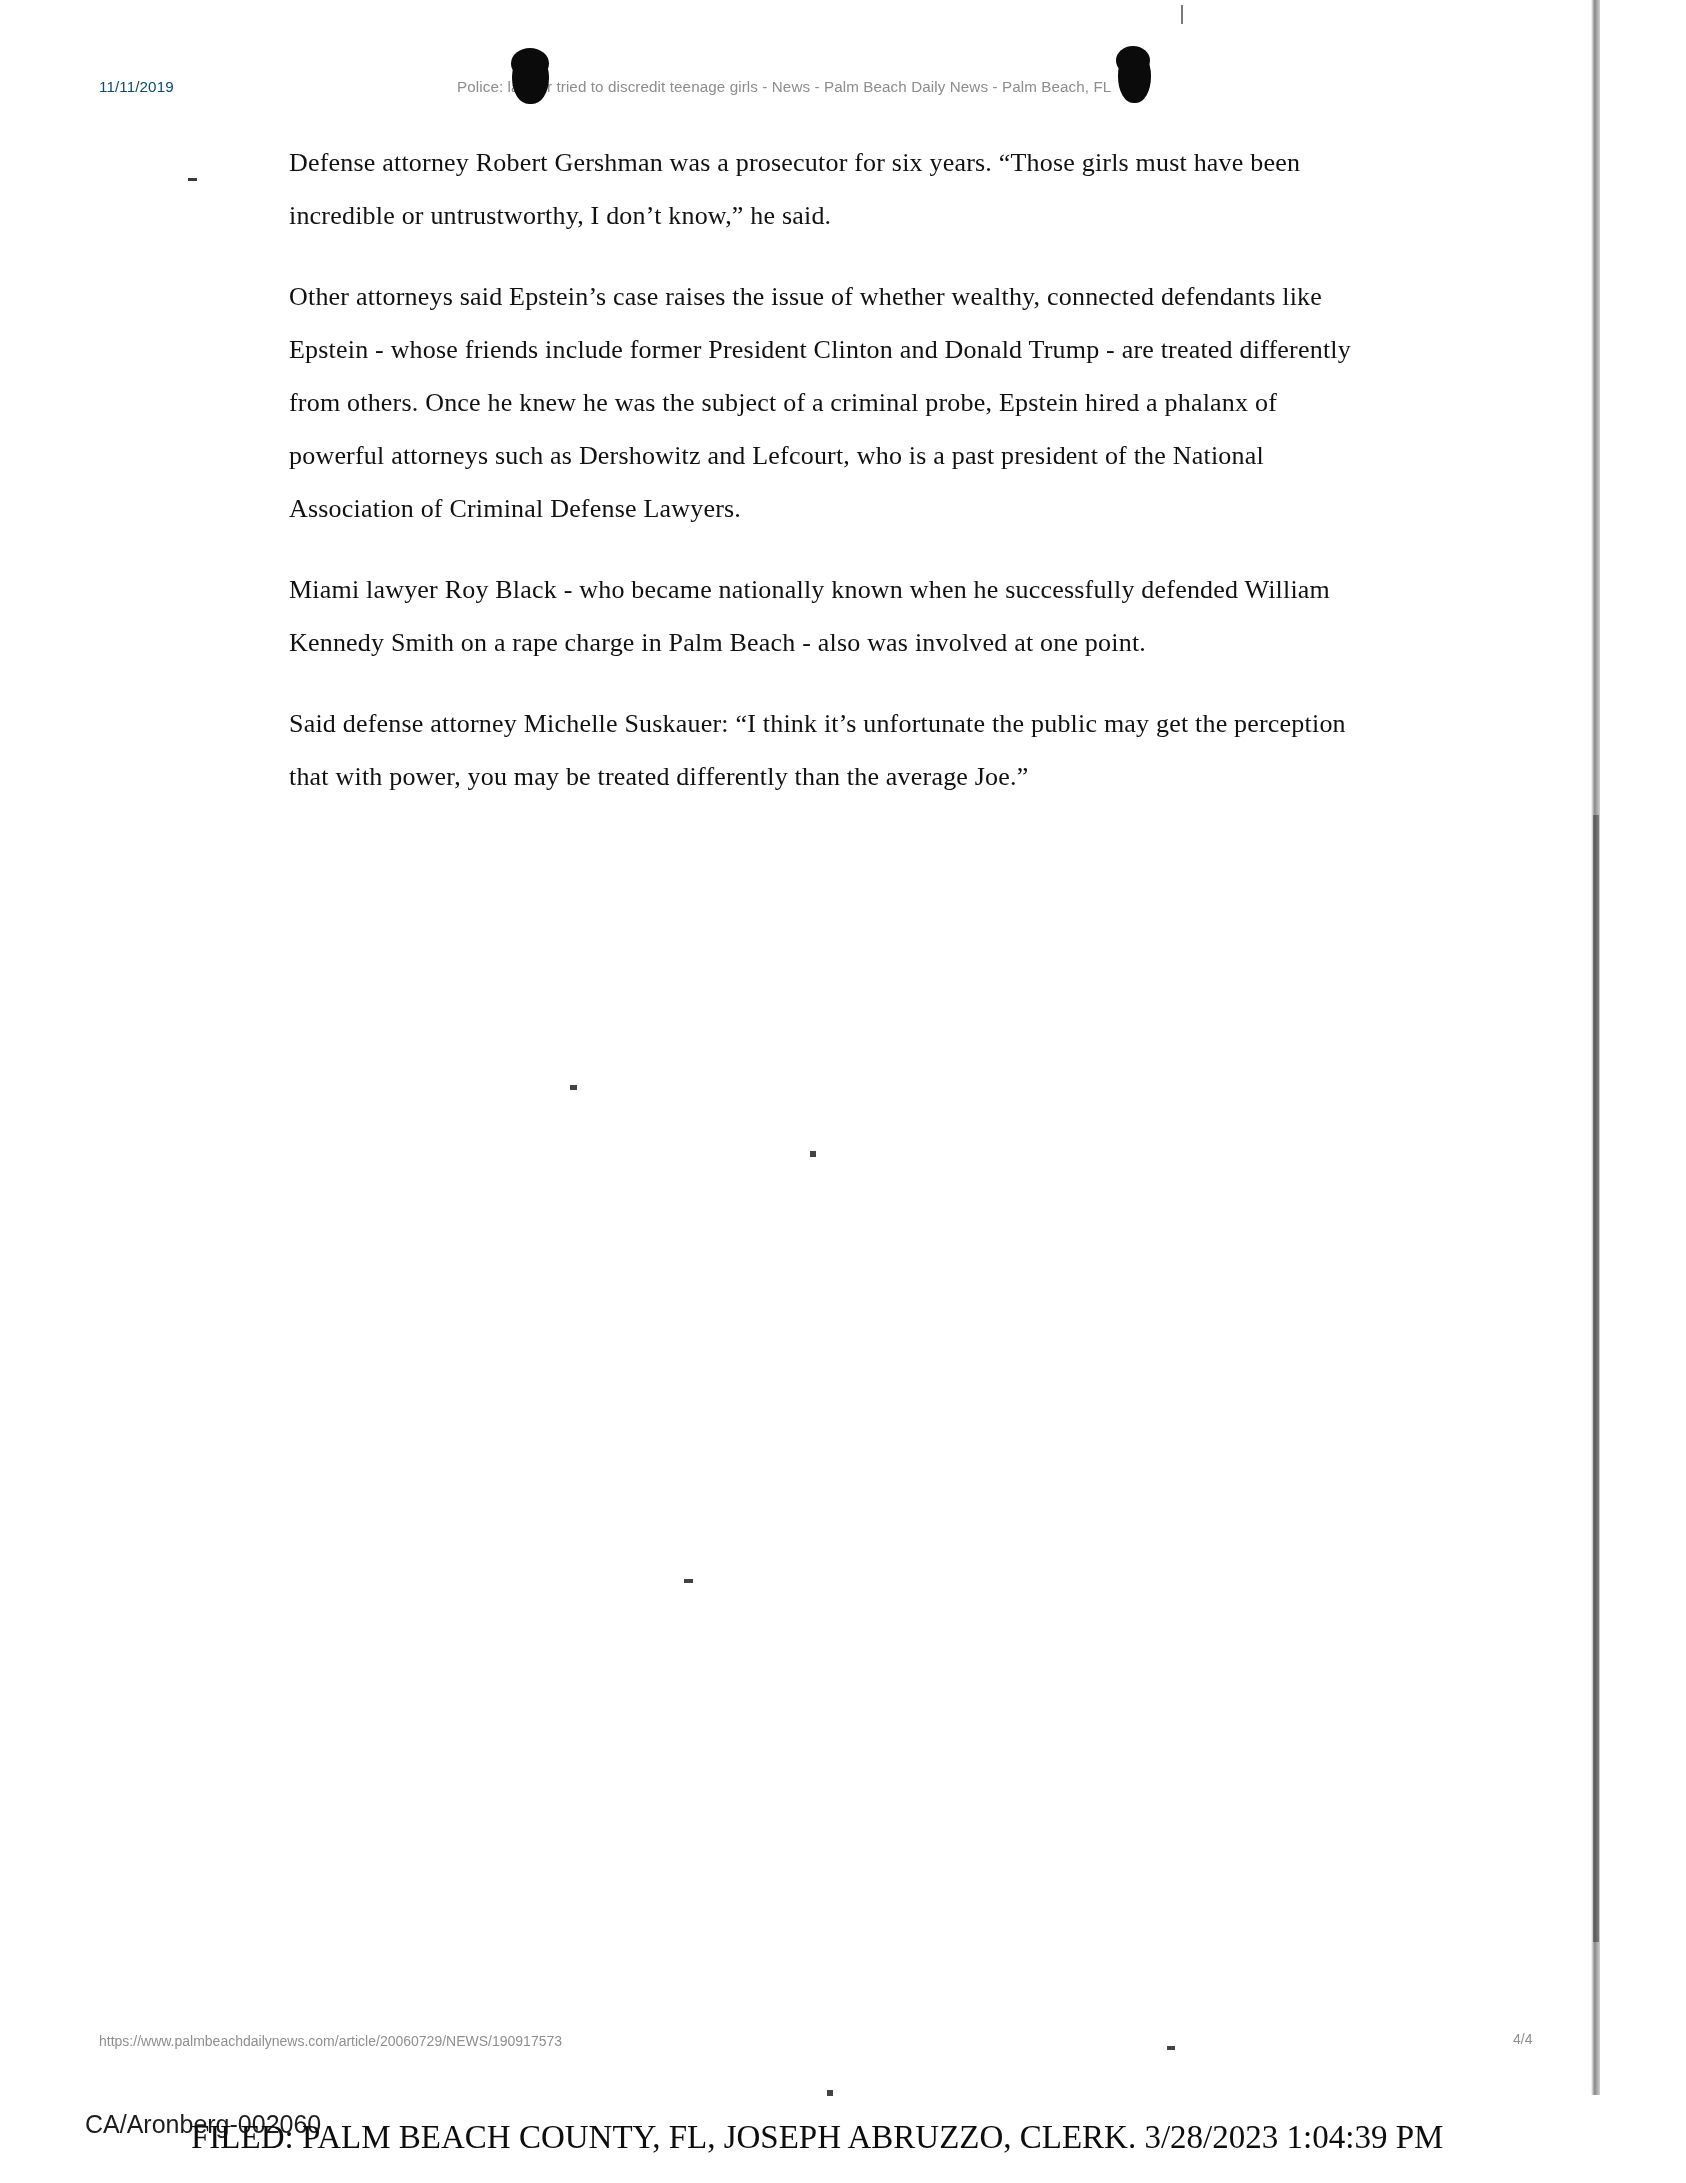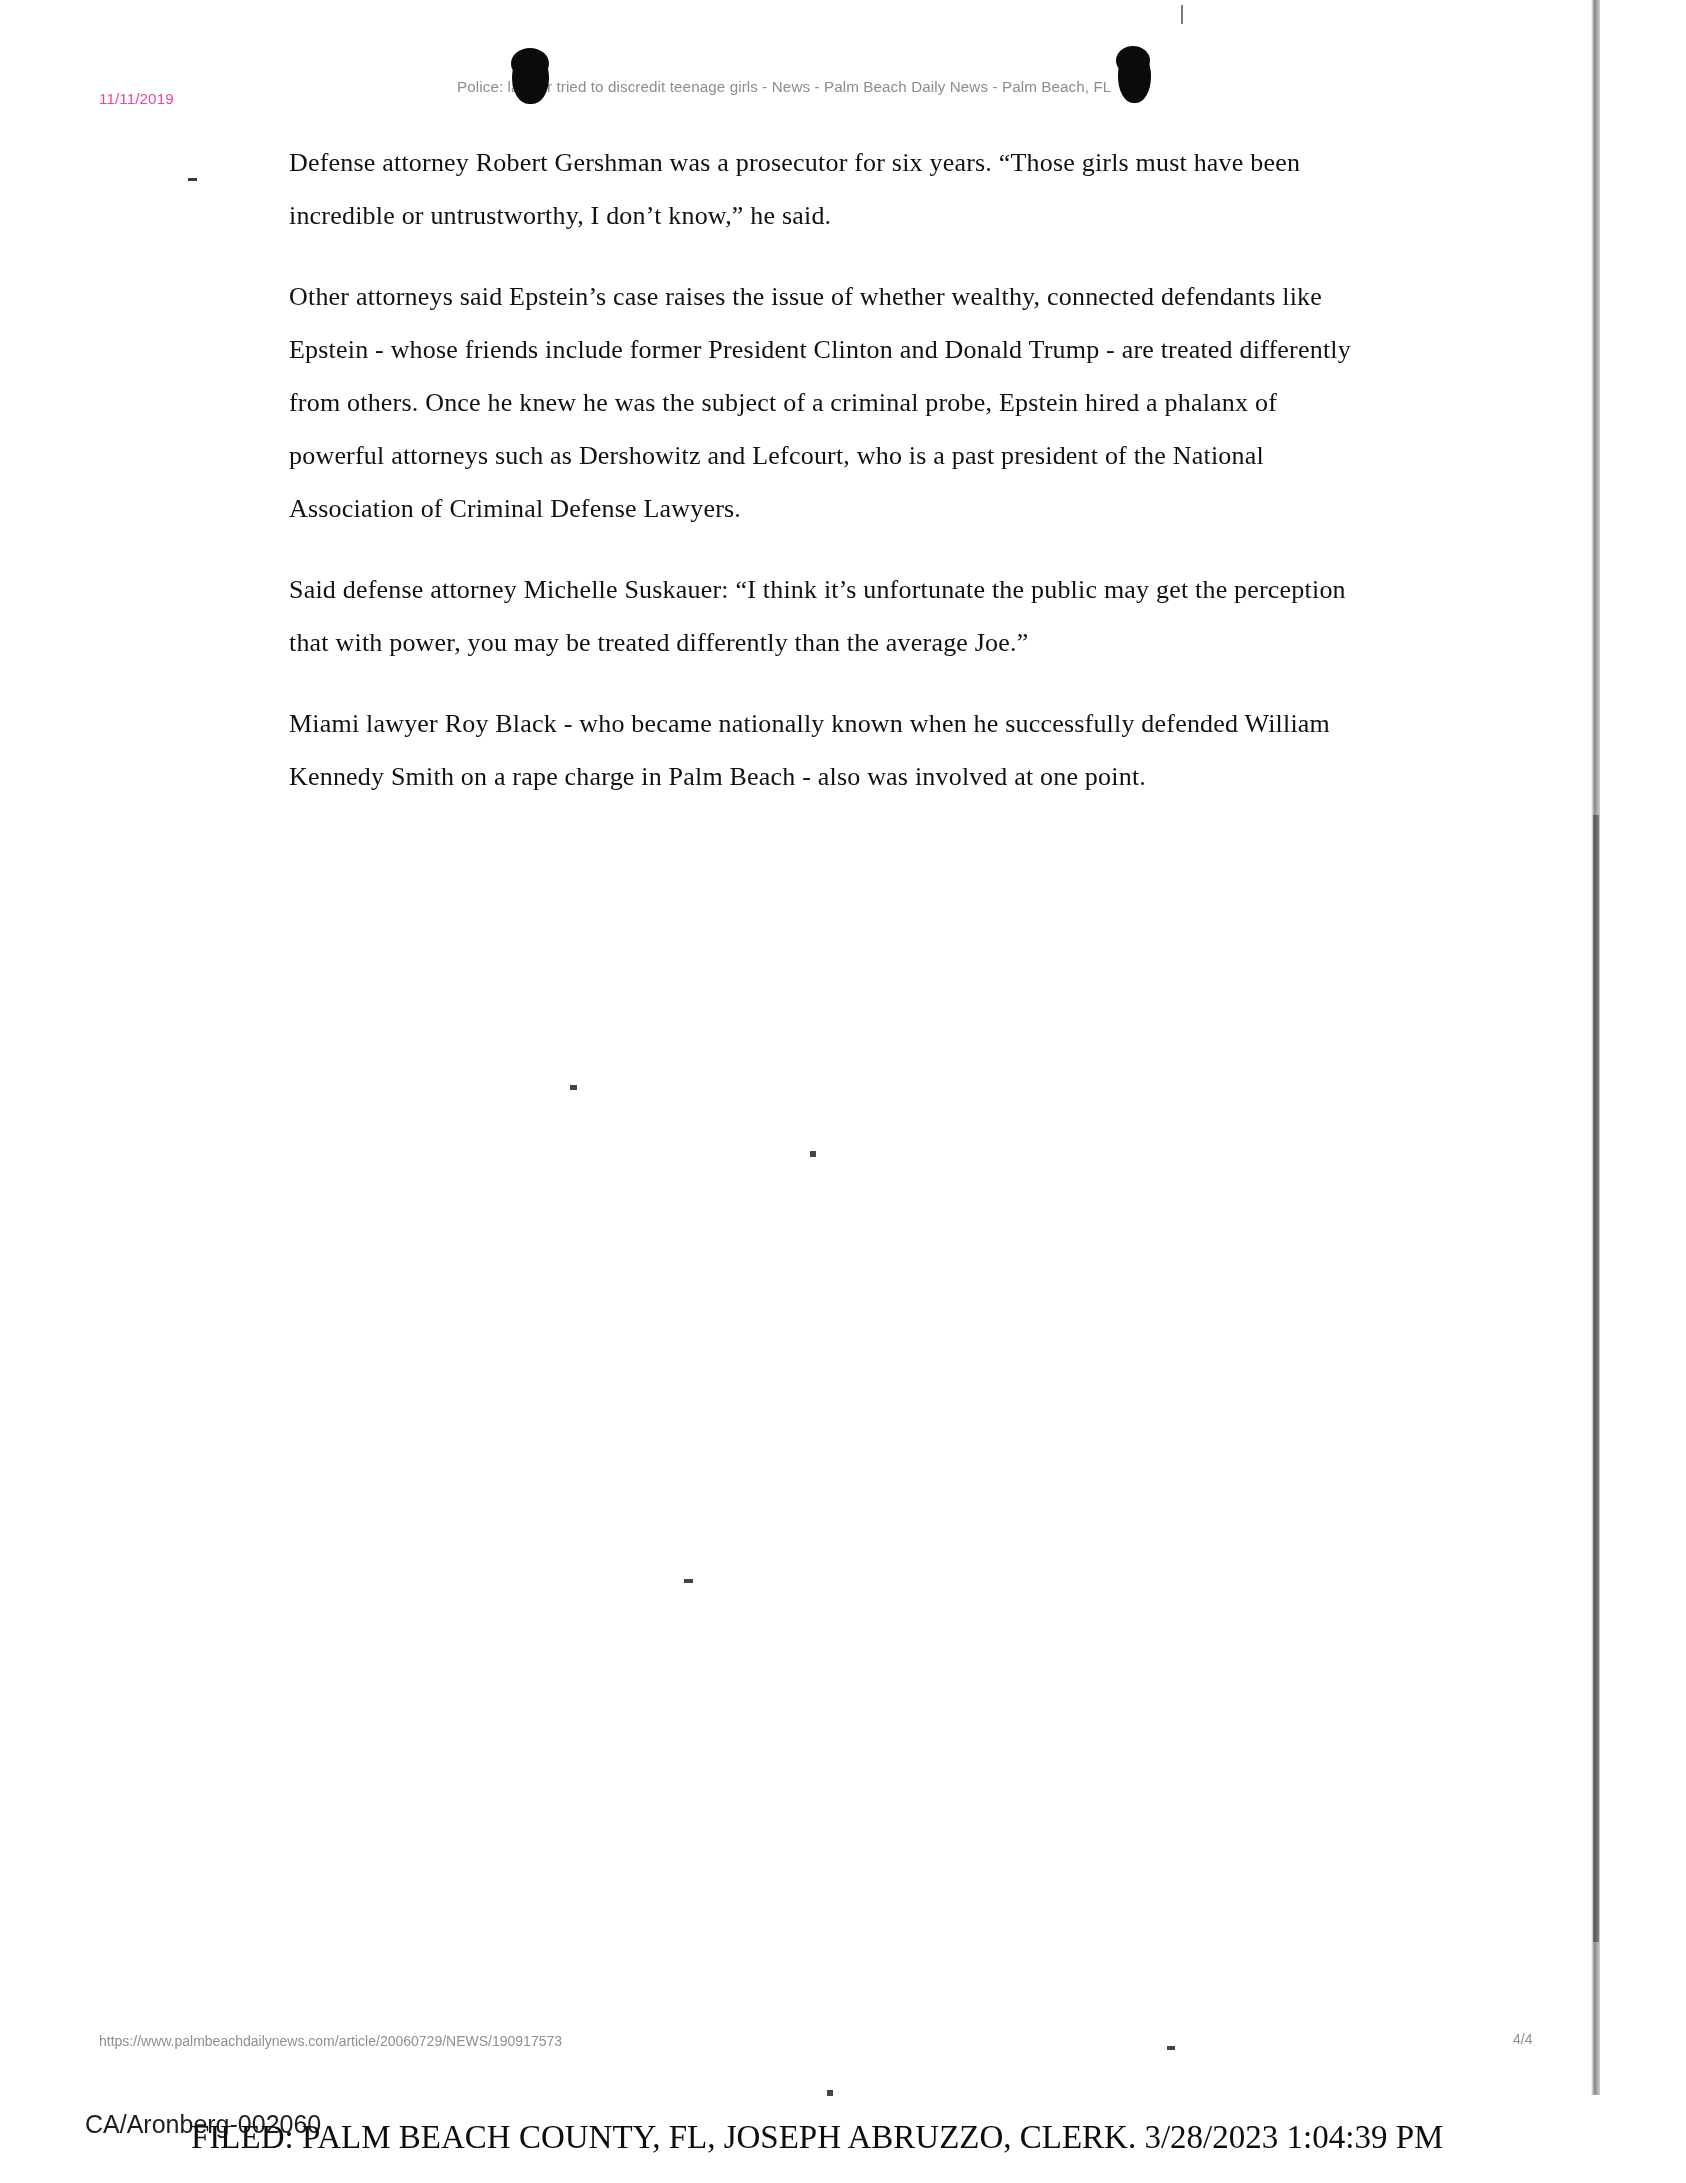--- a/index.html
+++ b/index.html
@@ -43,22 +43,22 @@
     left: 0;
     width: 1392px;
     color: #8a8a8a;
     font-family: "Liberation Sans", sans-serif;
     font-size: 15.2px;
     letter-spacing: 0.1px;
   }
   .hdr .date {
     position: absolute;
     left: 99px;
-    top: 12px;
-    color: #ec4899;
+    top: 0;
+    color: #0c4a6e;
   }
   .hdr .title {
     position: absolute;
     left: 457px;
     top: 0;
     white-space: nowrap;
     color: #8d8d8d;
   }
 
   
@@ -173,22 +173,22 @@
   <div class="dot-left"></div>
   <div class="mark" style="left:570px; top:1085px; width:6.6px; height:5.3px;"></div>
   <div class="mark" style="left:810px; top:1151px; width:6px; height:6px;"></div>
   <div class="mark" style="left:684px; top:1579px; width:9.3px; height:4px;"></div>
   <div class="mark" style="left:1167px; top:2046px; width:8px; height:4px;"></div>
   <div class="mark" style="left:827px; top:2090px; width:6px; height:6px;"></div>
 
   <div class="body">
     <p>Defense attorney Robert Gershman was a prosecutor for six years. “Those girls must have been incredible or untrustworthy, I don’t know,” he said.</p>
     <p>Other attorneys said Epstein’s case raises the issue of whether wealthy, connected defendants like Epstein - whose friends include former President Clinton and Donald Trump - are treated differently from others. Once he knew he was the subject of a criminal probe, Epstein hired a phalanx of powerful attorneys such as Dershowitz and Lefcourt, who is a past president of the National Association of Criminal Defense Lawyers.</p>
+    <p>Miami lawyer Roy Black - who became nationally known when he successfully defended William Kennedy Smith on a rape charge in Palm Beach - also was involved at one point.</p>
     <p>Said defense attorney Michelle Suskauer: “I think it’s unfortunate the public may get the perception that with power, you may be treated differently than the average Joe.”</p>
-    <p>Miami lawyer Roy Black - who became nationally known when he successfully defended William Kennedy Smith on a rape charge in Palm Beach - also was involved at one point.</p>
   </div>
 
   <div class="url">https://www.palmbeachdailynews.com/article/20060729/NEWS/190917573</div>
   <div class="pageno">4/4</div>
 
   <div class="bates">CA/Aronberg-002060</div>
   <div class="filed">FILED: PALM BEACH COUNTY, FL, JOSEPH ABRUZZO, CLERK. 3/28/2023 1:04:39 PM</div>
 
 </div>
 

